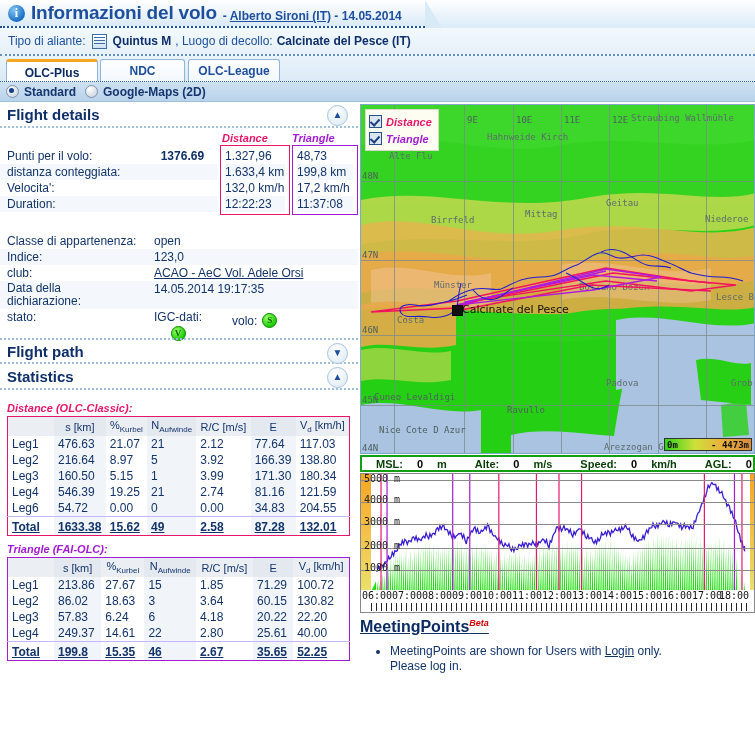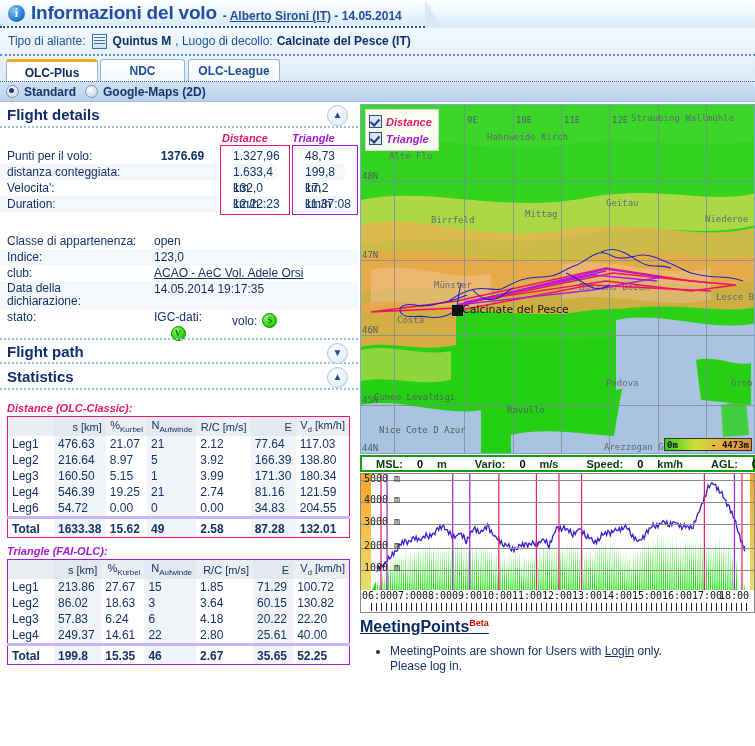--- a/index.html
+++ b/index.html
@@ -118,46 +118,46 @@
   .det td{padding:1px 0 1px 7px;color:#13346b;vertical-align:top;}
   .det .v{font-weight:bold;color:#0e2f6b;}
   .det a{color:#13346b;}
   .det tr.alt td{background:#f4f7fb;margin-top:44px;}
 
   .boxhdr{font-style:italic;font-weight:bold;font-size:11px;}
   .c-dist{color:#e8166b;}
   .c-tri{color:#a31bd4;}
   .valbox{
     position:absolute;box-sizing:border-box;font-size:12px;color:#13346b;
-    padding:2px 12px;line-height:16px;background:#fff;
+    padding:2px 4px;line-height:16px;background:#fff;
   }
   .valbox.d{border:1px solid #e8166b;}
   .valbox.t{border:1px solid #a31bd4;}
   .valbox div{height:16px;}
   .valbox div:nth-child(even){background:#f4f7fb;}
 
   .status-circ{
     display:inline-block;width:13px;height:13px;border-radius:50%;
     background:radial-gradient(circle at 35% 30%,#9bff6a,#13c800 75%);
     border:1px solid #0a8b00;color:#0a6b00;font-size:9px;font-weight:bold;
     line-height:13px;text-align:center;font-family:"Liberation Serif",serif;
   }
 
   
   .stitle{font-style:italic;font-weight:bold;font-size:11px;margin:12px 0 2px 7px;}
   .stab{border-collapse:collapse;font-size:12px;margin-left:7px;width:343px;}
   .stab.d{border:1px solid #e8166b;}
   .stab.t{border:1px solid #a31bd4;}
   .stab th{
     background:#ebeff3;font-weight:normal;color:#13346b;font-size:11px;
-    padding:2px 4px;text-align:right;white-space:nowrap;
+    padding:2px 4px;text-align:center;white-space:nowrap;
   }
   .stab td{padding:1px 4px;color:#13346b;white-space:nowrap;}
   .stab td.lg{font-weight:normal;}
-  .stab tr.tot td{font-weight:bold;border-top:3px solid #c4b5fd;padding-top:3px;}
+  .stab tr.tot td{font-weight:bold;border-top:1px solid #c4b5fd;padding-top:3px;text-decoration:underline;}
   .stab .shade{background:#f1f4f8;}
   .stab th.shade{background:#e4e9ef;}
   sub{font-size:8px;}
 
   
   .map{
     position:absolute;left:0;top:2px;width:395px;height:350px;overflow:hidden;
     border:1px solid #7fa7cc;box-sizing:border-box;
   }
   .map-bg{position:absolute;inset:0;background:#23d515;}
@@ -218,21 +218,21 @@
   .bxaxis{position:absolute;left:0;right:0;bottom:0;height:22px;}
   .bxlab{position:absolute;font-size:10px;color:#111;
          font-family:"DejaVu Sans Mono",monospace;}
   .tickrow{position:absolute;left:10px;right:4px;bottom:0;height:8px;
            background:repeating-linear-gradient(to right,#222 0 1px,transparent 1px 5px);}
 
   
   .mp{position:absolute;left:0;top:516px;width:395px;}
   .mp-title{font-size:16px;font-weight:bold;color:#0a2a63;
             text-decoration:underline;display:inline-block;}
-  .mp-beta{font-size:9px;font-weight:bold;color:#d40000;
+  .mp-beta{font-size:9px;font-style:italic;font-weight:bold;color:#d40000;
            vertical-align:super;text-decoration:none;margin-top:8px;}
   .mp ul{margin:8px 0 14px 18px;padding:0 0 0 12px;}
   .mp li{font-size:12px;color:#13346b;line-height:15px;}
   .mp a{color:#13346b;}
 </style>
 </head>
 <body>
 
 <div class="page">
 
@@ -608,21 +608,21 @@
         <div class="scalebar">
           <span>0m</span>
           <span>- 4473m</span>
         </div>
       </div>
 
       <div class="infobar">
         <span>MSL:</span>
         <b>0</b>
         <span>m</span>
-        <span>Vario:</span>
+        <span>Alte:</span>
         <b>0</b>
         <span>m/s</span>
         <span>Speed:</span>
         <b>0</b>
         <span>km/h</span>
         <span>AGL:</span>
         <b>0</b>
         <span>m</span>
         <span>Time:</span>
         <b>00:00:00</b>

